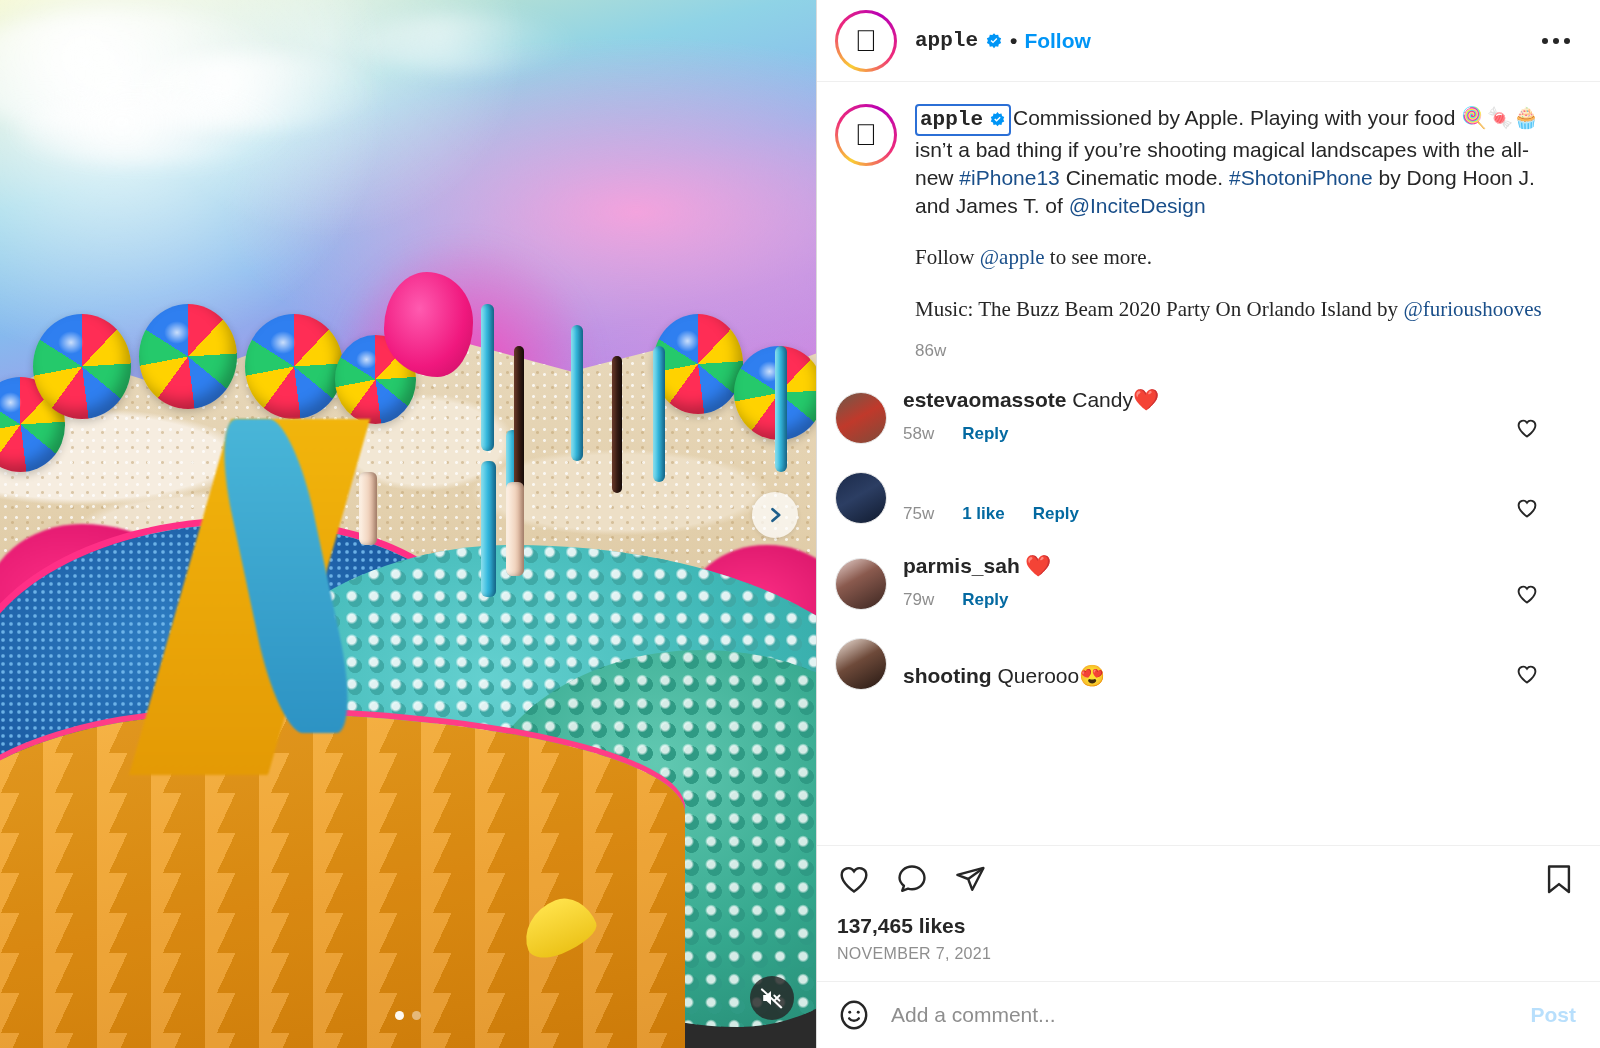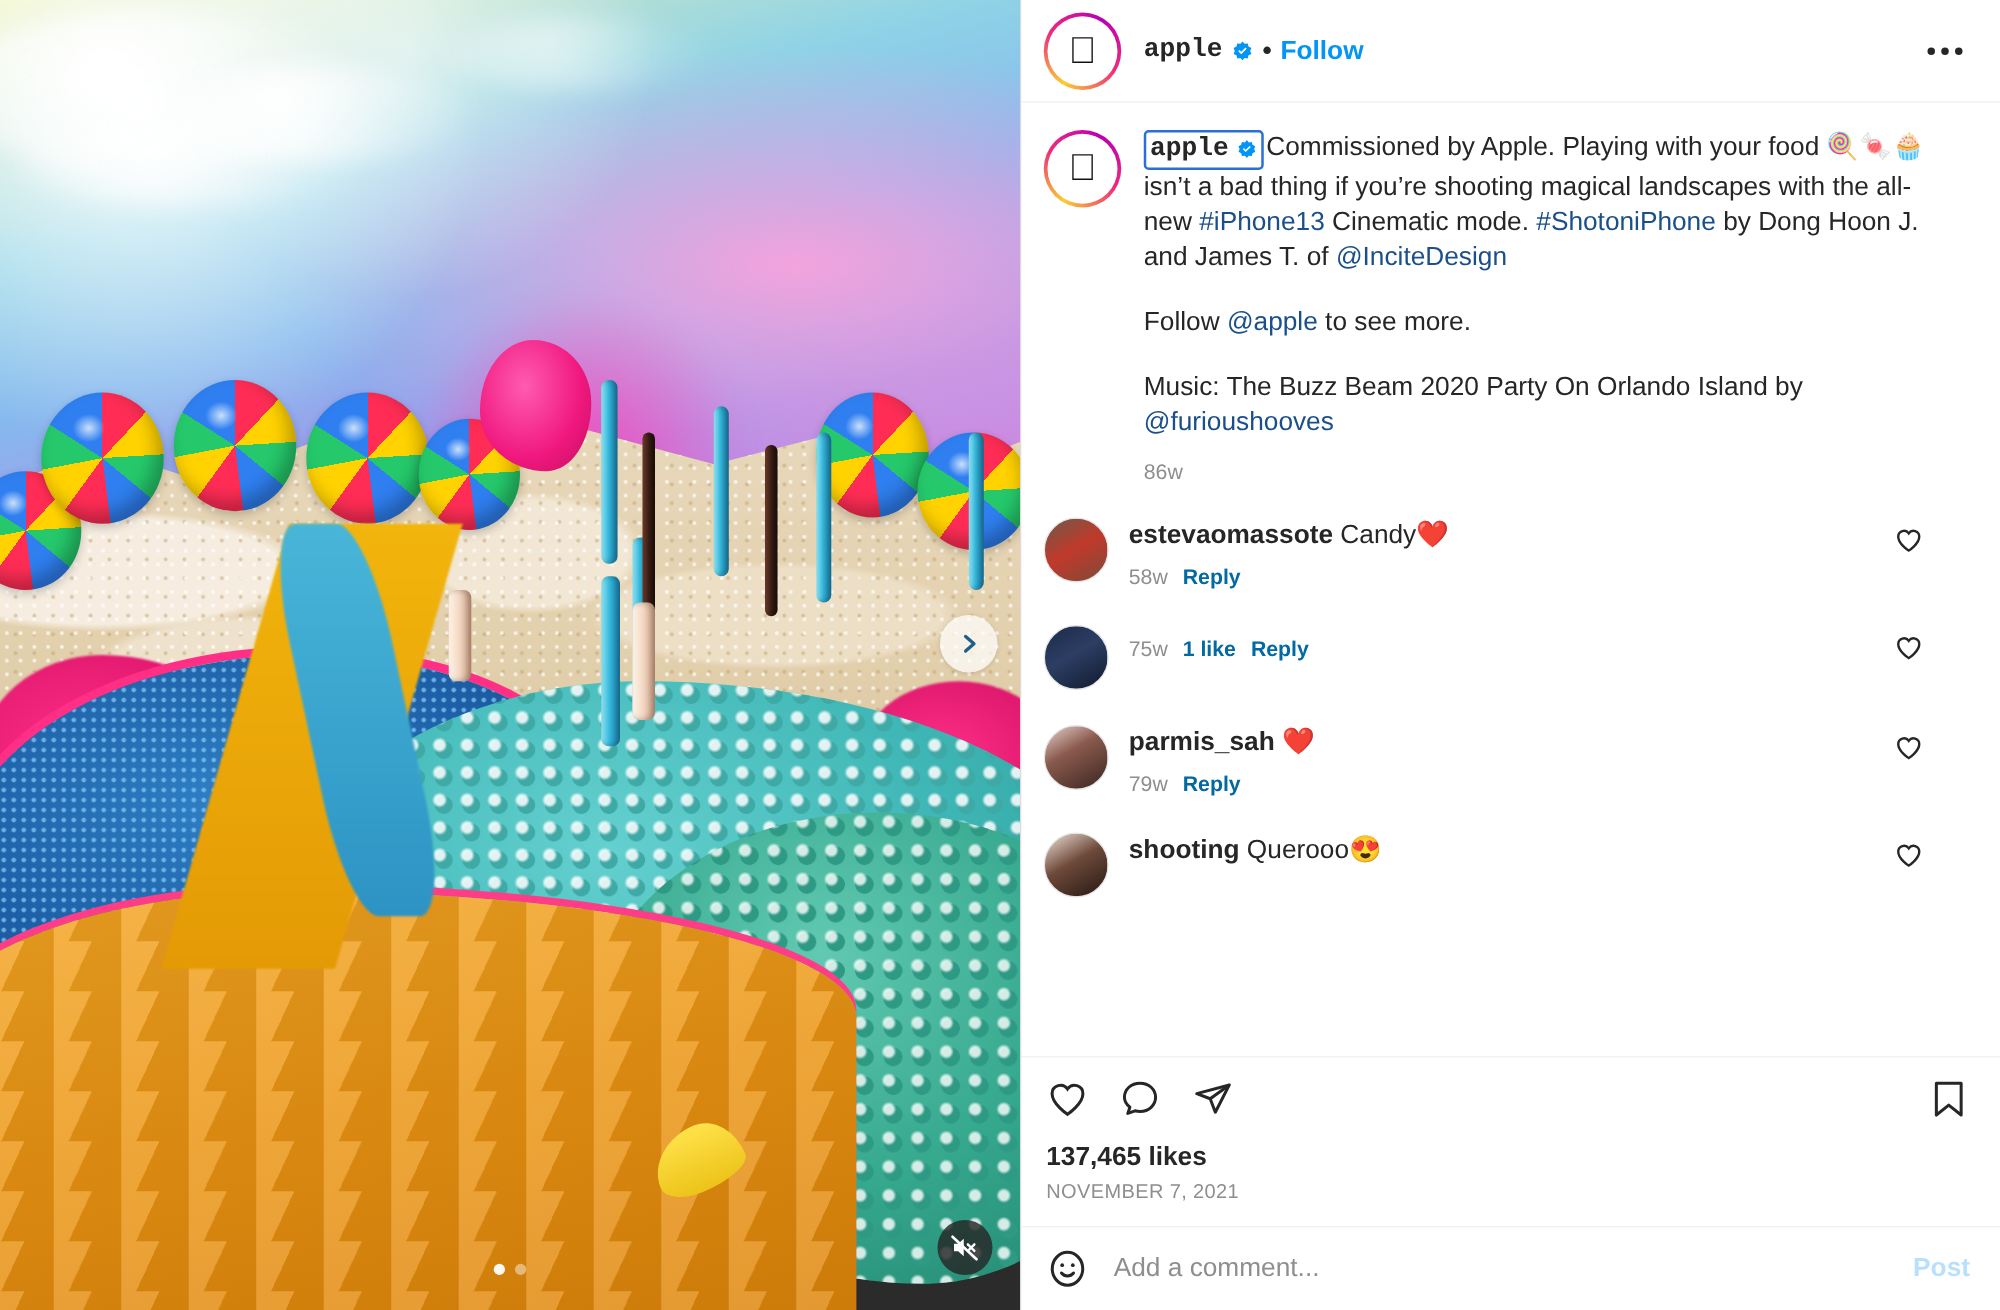--- a/index.html
+++ b/index.html
@@ -295,45 +295,45 @@
   .cap-user-box {
     display: inline-flex; align-items: center; gap: 5px;
     border: 2px solid #2b6fd6;
     border-radius: 4px;
     padding: 0 3px;
     margin-right: 2px;
     vertical-align: baseline;
   }
   .cap-user-box .uname { font-weight: bold; }
   .lnk { color: #1a4f8a; cursor: pointer; }
-  .cap-block { margin-top: 24px; }
+  .cap-block { margin-top: 24px; font-family: Liberation Serif, serif; }
   .cap-time {
     margin-top: 16px;
     font-size: 17px; color: #8e8e8e;
   }
 
   .comment {
     display: flex;
     padding: 14px 8px 14px 18px;
-    align-items: flex-start;
+    align-items: flex-end;
   }
   .cm-avatar {
     width: 52px; height: 52px; flex: 0 0 52px;
     border-radius: 50%;
     overflow: hidden;
     border: 1px solid #e5e5e5;
     box-sizing: border-box;
   }
   .cm-body { margin-left: 16px; flex: 1 1 auto; max-width: 600px; }
   .cm-text { font-size: 21px; line-height: 1.32; color: #262626; }
   .cm-text .who { font-weight: bold; cursor: pointer; }
   .cm-meta {
     margin-top: 10px;
     font-size: 17px; color: #8e8e8e;
-    display: flex; gap: 12px; align-items: center;
+    display: flex; gap: 28px; align-items: center;
   }
   .cm-meta .act { font-weight: bold; color: #0369a1; cursor: pointer; }
   .cm-like {
     flex: 0 0 26px; margin-left: 12px; margin-top: 6px; cursor: pointer;
   }
 
   
   .actions-wrap {
     border-top: 1px solid #efefef;
     padding: 16px 24px 18px 20px;

